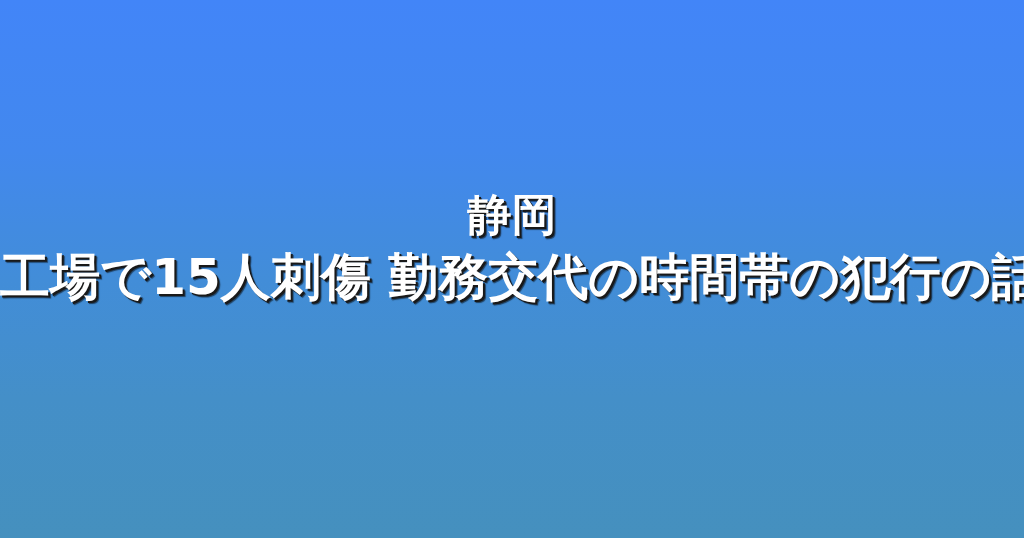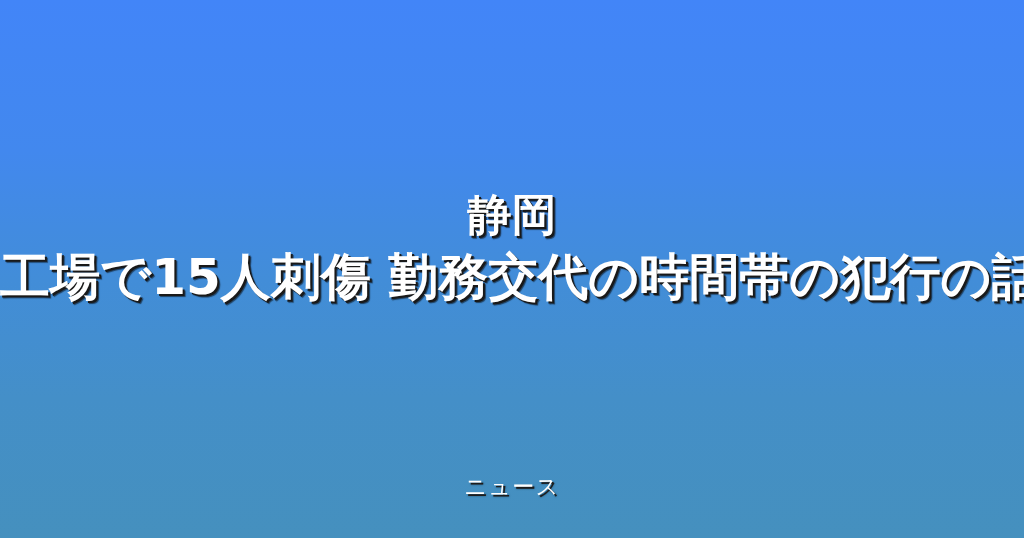--- a/index.html
+++ b/index.html
@@ -80,15 +80,14 @@
 </head>
 <body>
 
 <div id="news-card">
 
   <div id="headline-block">
     <span class="headline-line" id="headline-line-1">静岡</span>
     <span class="headline-line" id="headline-line-2">工場で15人刺傷 勤務交代の時間帯の犯行の話題</span>
   </div>
 
-  <div id="footer-label">ニュース</div>
 
 </div>
 
 </body></html>

